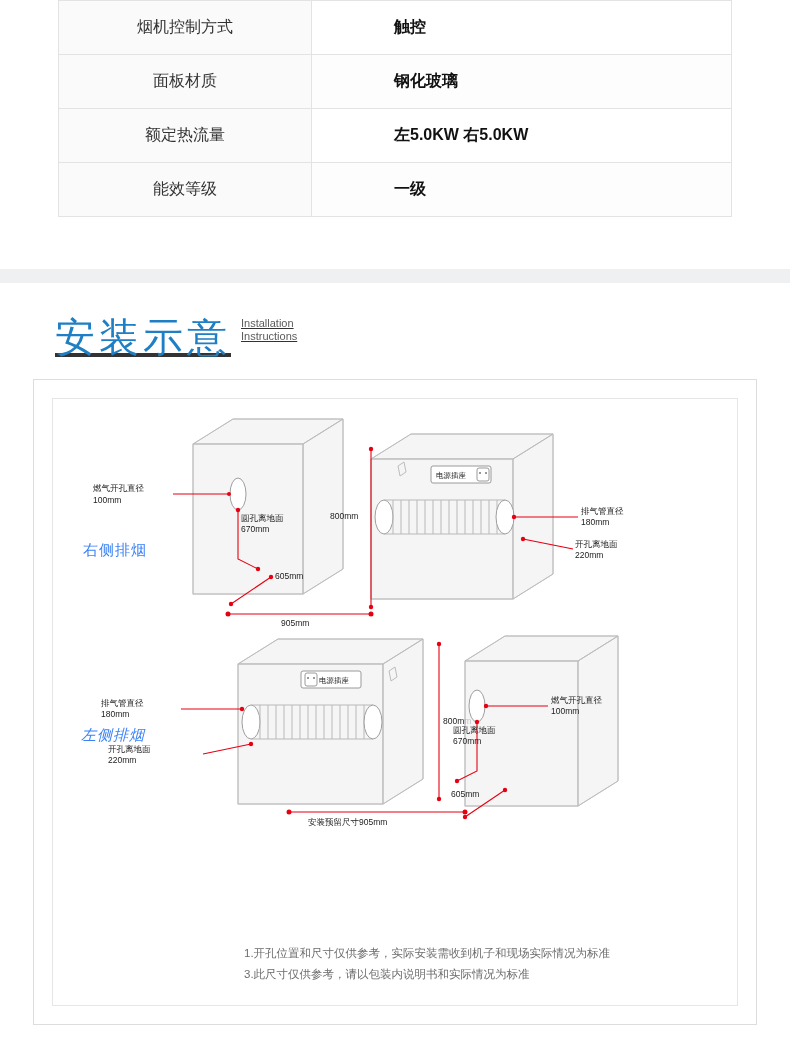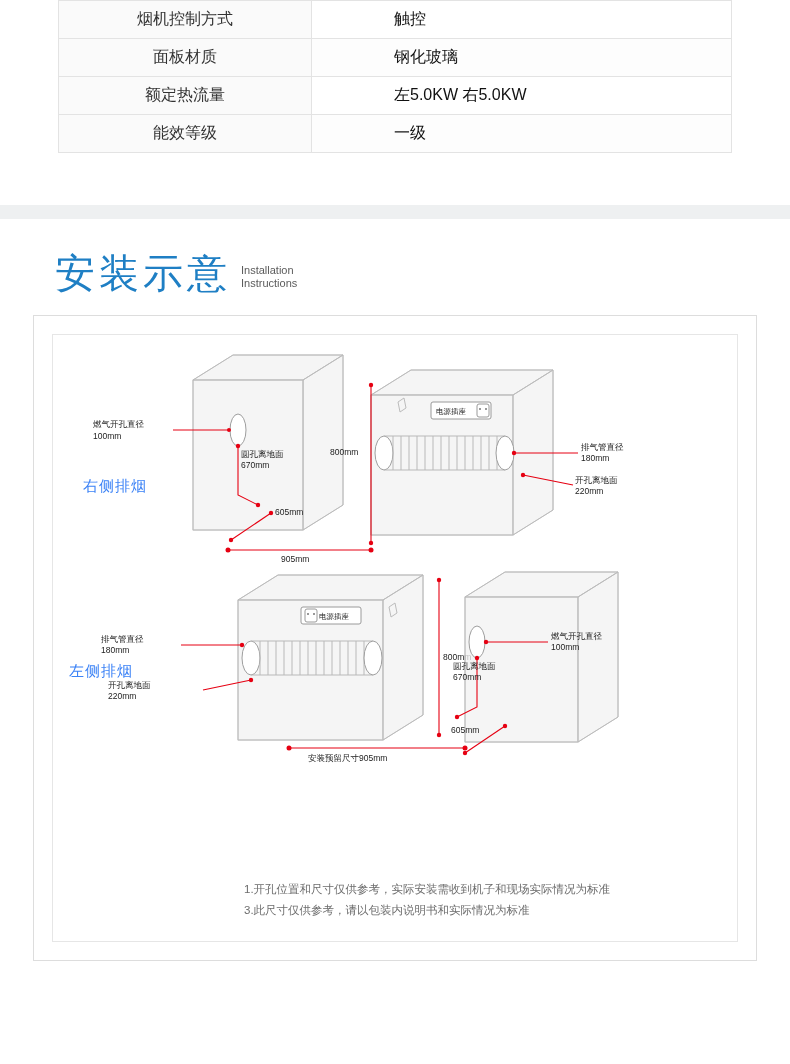--- a/index.html
+++ b/index.html
@@ -29,35 +29,35 @@
     border-collapse: collapse;
     width: 674px;
     margin: 0 auto;
     table-layout: fixed;
   }
   table.spec tr {
     height: 36px;
   }
   table.spec td {
     border: 1px solid #e3e3e3;
-    padding: 8px 12px;
+    padding: 16px 12px;
     vertical-align: middle;
     font-size: 16px;
   }
   table.spec td.label {
     width: 228px;
     background: #fafafa;
     color: #333;
     text-align: center;
     font-weight: normal;
   }
   table.spec td.value {
     background: #ffffff;
     color: #111;
-    font-weight: normal;
+    font-weight: bold;
     padding-left: 82px;
     font-size: 16px;
   }
   table.spec tr:nth-child(even) td.value {
     background: #fdfdfd;
   }
   .sup {
     font-size: 10px;
     vertical-align: super;
   }
@@ -72,22 +72,22 @@
     background: #eef0f1;
   }
 
   
   .install-section {
     background: #ffffff;
     padding: 0;
   }
   .install-title-wrap {
     display: flex;
-    align-items: flex-end;
     padding: 34px 0 0 55px;
+    text-decoration: underline;
   }
   .install-title {
     font-family: "Liberation Sans", sans-serif;
     font-size: 40px;
     letter-spacing: 4px;
     color: #1f7fc4;
     line-height: 1;
   }
   .install-sub {
     margin-left: 10px;
@@ -233,21 +233,21 @@
       <div class="install-sub">
         <div>Installation</div>
         <div>Instructions</div>
       </div>
     </div>
 
     <div class="diagram-outer">
       <div class="diagram-inner">
 
         <div class="row-label" style="left:30px; top:142px;">右侧排烟</div>
-        <div class="row-label" style="left:16px; top:327px;">左侧排烟</div>
+        <div class="row-label" style="left:28px; top:327px;font-style:italic;">左侧排烟</div>
 
         <svg class="drawing" width="686" height="608" viewBox="0 0 686 608">
 
           <g>
             <polygon class="cube-face" points="140,45 180,20 290,20 250,45"></polygon>
             <polygon class="cube-face" points="250,45 290,20 290,170 250,195"></polygon>
             <rect class="cube-face" x="140" y="45" width="110" height="150"></rect>
             <path class="cube-line" d="M140,45 L180,20 L290,20 L290,170 L250,195 L140,195 Z"></path>
             <path class="cube-line" d="M140,45 L250,45 L250,195"></path>
             <path class="cube-line" d="M250,45 L290,20"></path>

